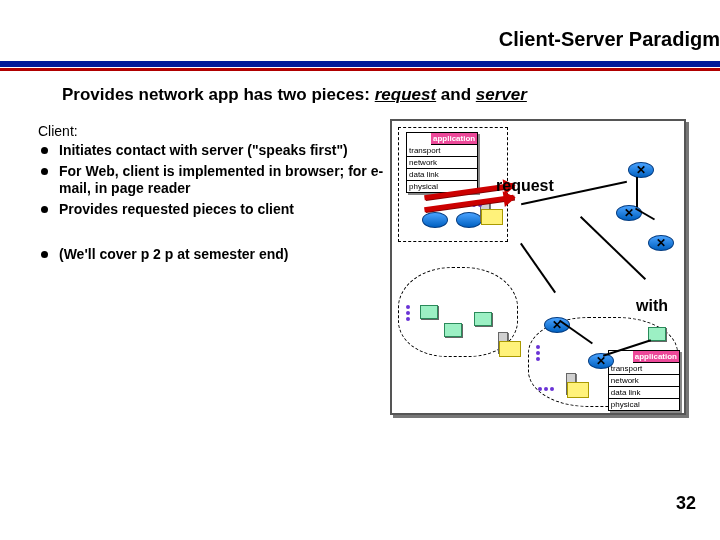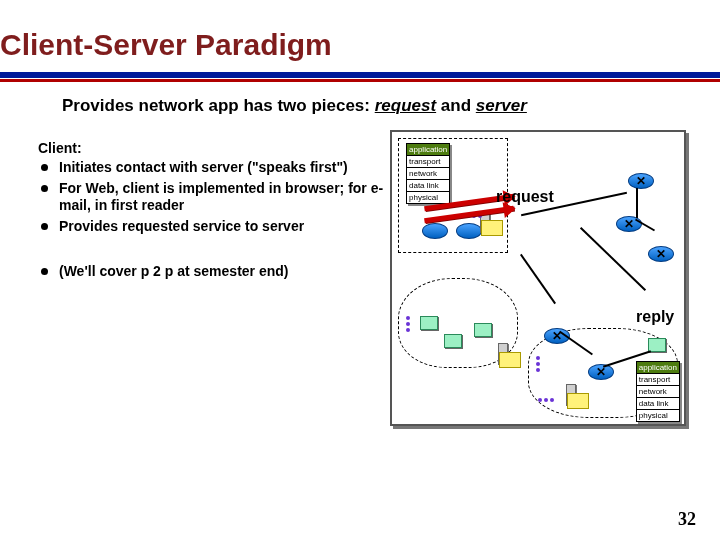--- a/index.html
+++ b/index.html
@@ -1,71 +1,71 @@
 <!DOCTYPE html>
 <html><head>
 <meta charset="utf-8">
 <style>
   * { box-sizing: border-box; margin: 0; padding: 0; }
   body { width: 720px; height: 540px; background: #fff; font-family: Arial, Helvetica, sans-serif; position: relative; overflow: hidden; }
-  .title { text-align: left; font-weight: bold; font-size: 30px; color: #7f1d1d; margin-top: 28px; }
+  .title { text-align: right; font-weight: bold; font-size: 20px; color: #000000; margin-top: 28px; }
   .title-bar { margin-top: 10px; }
   .bar-blue { height: 6px; background: #001a99; }
   .bar-red  { height: 3px; background: #b00000; margin-top: 1px; }
   .subtitle { font-weight: bold; font-size: 17px; margin: 14px 0 0 62px; }
   em.under { font-style: italic; text-decoration: underline; }
   .content { display: flex; margin-top: 12px; }
   .left { width: 384px; padding-left: 38px; font-size: 14px; }
-  .sec-h { font-weight: bold; margin: 12px 0 2px 0; }
+  .sec-h { font-weight: normal; margin: 6px 0 2px 0; }
   ul.bul { list-style: none; padding-left: 3px;}
   ul.bul li { position: relative; padding-left: 18px; margin: 3px 0; font-weight: bold; line-height: 1.25; }
   ul.bul li::before { content: ""; position: absolute; left: 0; top: 5px; width: 7px; height: 7px; background: #000; border-radius: 50%; }
   .right { position: relative; width: 300px; height: 300px; margin-left: 4px; }
   .outer-frame { position:absolute; inset:2px; border:2px solid #555; background:#fff; box-shadow:3px 3px 0 #777; }
   .dash-box { position:absolute; border:1.5px dashed #000; background:transparent; }
   .stack { position:absolute; border:1px solid #000; font-size:8px; line-height:11px; background:#fff; box-shadow:2px 2px 0 #888; }
   .stack div { border-bottom:1px solid #000; padding:0 2px; white-space:nowrap; }
   .stack div:last-child { border-bottom:none; }
-  .stack .app { background:#4d7c0f; color:#fff; font-weight:normal; }
+  .stack .app { background:#ec4899; color:#fff; font-weight:bold;margin-left:24px; }
   .router { position:absolute; width:26px; height:16px; background:linear-gradient(#4aa3ff,#0060c0); border:1px solid #003a80; border-radius:50%; }
   .router.x::after { content:"✕"; position:absolute; inset:0; color:#000; font-weight:bold; font-size:12px; text-align:center; line-height:14px; }
   .pc { position:absolute; width:18px; height:14px; background:#9cf0c4; border:1px solid #2a8a5a; box-shadow:1px 1px 0 #666; }
   .tower { position:absolute; width:10px; height:22px; background:#d0d0d0; border:1px solid #666; box-shadow:1px 1px 0 #777; }
   .base { position:absolute; width:22px; height:16px; background:#fff27a; border:1px solid #aa9a00; bottom:-4px; }
   .dots { position:absolute; display:flex; flex-direction:column; gap:2px; }
   .dots span { width:4px; height:4px; background:#6a33d6; border-radius:50%; }
   .dots.h { flex-direction:row; }
   .label { position:absolute; font-weight:bold; font-size:16px; }
   .arrow-red { position:absolute; background:#cc0000; height:5px; box-shadow:1px 1px 0 #800000; }
   .arrow-red::after { content:""; position:absolute; right:-10px; top:-5px; border:8px solid transparent; border-left:12px solid #cc0000; }
   .link { position:absolute; background:#000; }
-  .page-num { position:absolute; right:24px; bottom:10px; font-weight:bold; font-size:18px;font-family:Liberation Serif, serif; }
+  .page-num { position:absolute; right:24px; bottom:26px; font-weight:bold; font-size:18px; }
 </style>
 </head>
 <body>
 
 <div class="title">Client-Server Paradigm</div>
 <div class="title-bar">
   <div class="bar-blue"></div>
     <div class="bar-red"></div>
 </div>
 
 <div class="subtitle">
   <span>Provides network app has two pieces: </span><em class="under">request</em><span> and </span><em class="under">server</em>
 </div>
 
 <div class="content">
   <div class="left">
     <div class="sec-h">Client:</div>
     <ul class="bul">
       <li>Initiates contact with server ("speaks first")</li>
-      <li>For Web, client is implemented in browser; for e-mail, in first reader</li>
+      <li>For Web, client is implemented in browser; for e-mail, in page reader</li>
     </ul>
     <ul class="bul">
-      <li>Provides requested service to server</li>
+      <li>Provides requested pieces to client</li>
     </ul>
     <ul class="bul" style="margin-top:28px">
       <li>(We'll cover p 2 p at semester end)</li>
     </ul>
   </div>
 
   <div class="right">
     <div class="outer-frame"></div>
 
     <div class="dash-box" style="left:10px; top:10px; width:110px; height:115px;"></div>
@@ -137,17 +137,17 @@
     <div class="link" style="left:246px; top:96px; width:22px; height:2px; transform:rotate(30deg);"></div>
     <div class="link" style="left:180px; top:130px; width:90px; height:2px; transform:rotate(44deg);"></div>
     <div class="link" style="left:120px; top:150px; width:60px; height:2px; transform:rotate(55deg);"></div>
     <div class="link" style="left:168px; top:214px; width:40px; height:2px; transform:rotate(35deg);"></div>
     <div class="link" style="left:214px; top:230px; width:50px; height:2px; transform:rotate(-18deg);"></div>
 
     <div class="arrow-red" style="left:36px; top:72px; width:90px; transform:rotate(-8deg);"></div>
     <div class="arrow-red" style="left:36px; top:84px; width:90px; transform:rotate(-8deg);"></div>
 
     <div class="label" style="left:108px; top:60px;">request</div>
-    <div class="label" style="left:248px; top:180px;">reply</div>
+    <div class="label" style="left:248px; top:180px;">with</div>
   </div>
 </div>
 
 <div class="page-num">32</div>
 
 </body></html>

